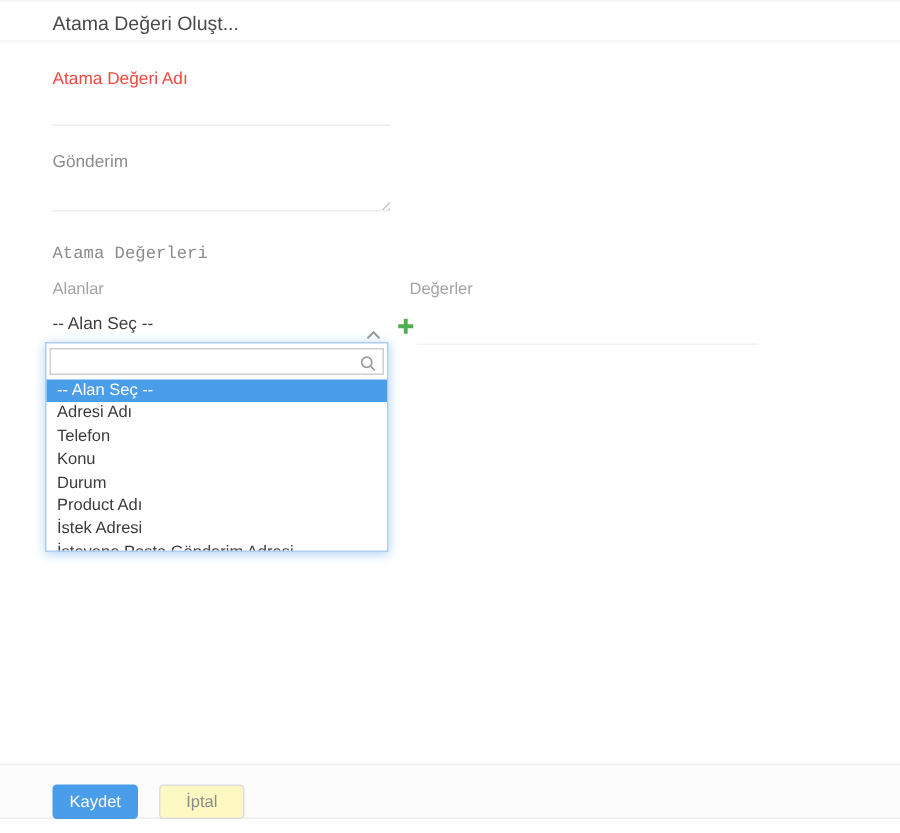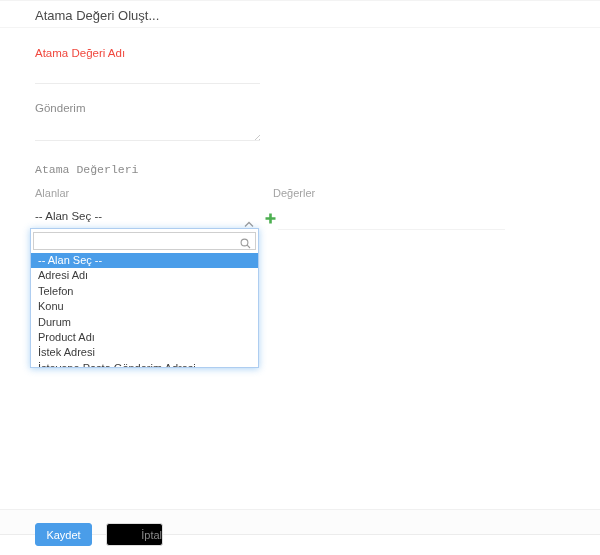--- a/index.html
+++ b/index.html
@@ -35,24 +35,24 @@
   .dropdown{position:absolute;left:30px;top:227px;width:229px;background:#fff;z-index:5;
             border:1px solid var(--panel-border);box-shadow:0 1px 7px rgba(74,157,233,.45);}
   .search-wrap{position:relative;margin:2px;}
   .search-wrap input{width:100%;height:18px;border:1px solid #cfcfcf;outline:none;padding:0 20px 0 5px;font-size:11px;color:var(--ink);}
   .search-ico{position:absolute;right:5px;top:4px;}
   ul.options{list-style:none;padding:1px 0 0;}
   ul.options li{font-size:11px;color:#3b3b3b;padding:2px 7px;line-height:11.4px;height:15.4px;cursor:pointer;white-space:nowrap;}
   ul.options li.highlighted{background:var(--blue);color:#fff;}
   ul.options li.partial{height:6px;padding-top:2px;overflow:hidden;}
 
-  .footer{position:absolute;left:0;top:508px;right:0;height:26px;background:#fcfcfc;border-top:1px solid #f0f0f0;border-bottom:1px solid #ececec;}
+  .footer{position:absolute;left:0;top:508px;right:0;height:37px;background:#fcfcfc;border-top:1px solid #f0f0f0;border-bottom:1px solid #ececec;}
   .btn{position:absolute;top:13px;height:23px;width:57px;font-size:11px;border-radius:3px;cursor:pointer;}
   .btn.primary{left:35px;background:var(--blue);border:1px solid var(--blue);color:#fff;}
-  .btn.ghost{left:106px;background:#000000;border:1px solid #dedede;color:#8a8a8a;text-align:right;}
+  .btn.ghost{left:106px;background:#fef9c3;border:1px solid #dedede;color:#8a8a8a;}
 </style>
 </head>
 <body>
 
 <div class="stage">
 
   <div class="titlebar">
     <span class="title">Atama Değeri Oluşt...</span>
   </div>
 

